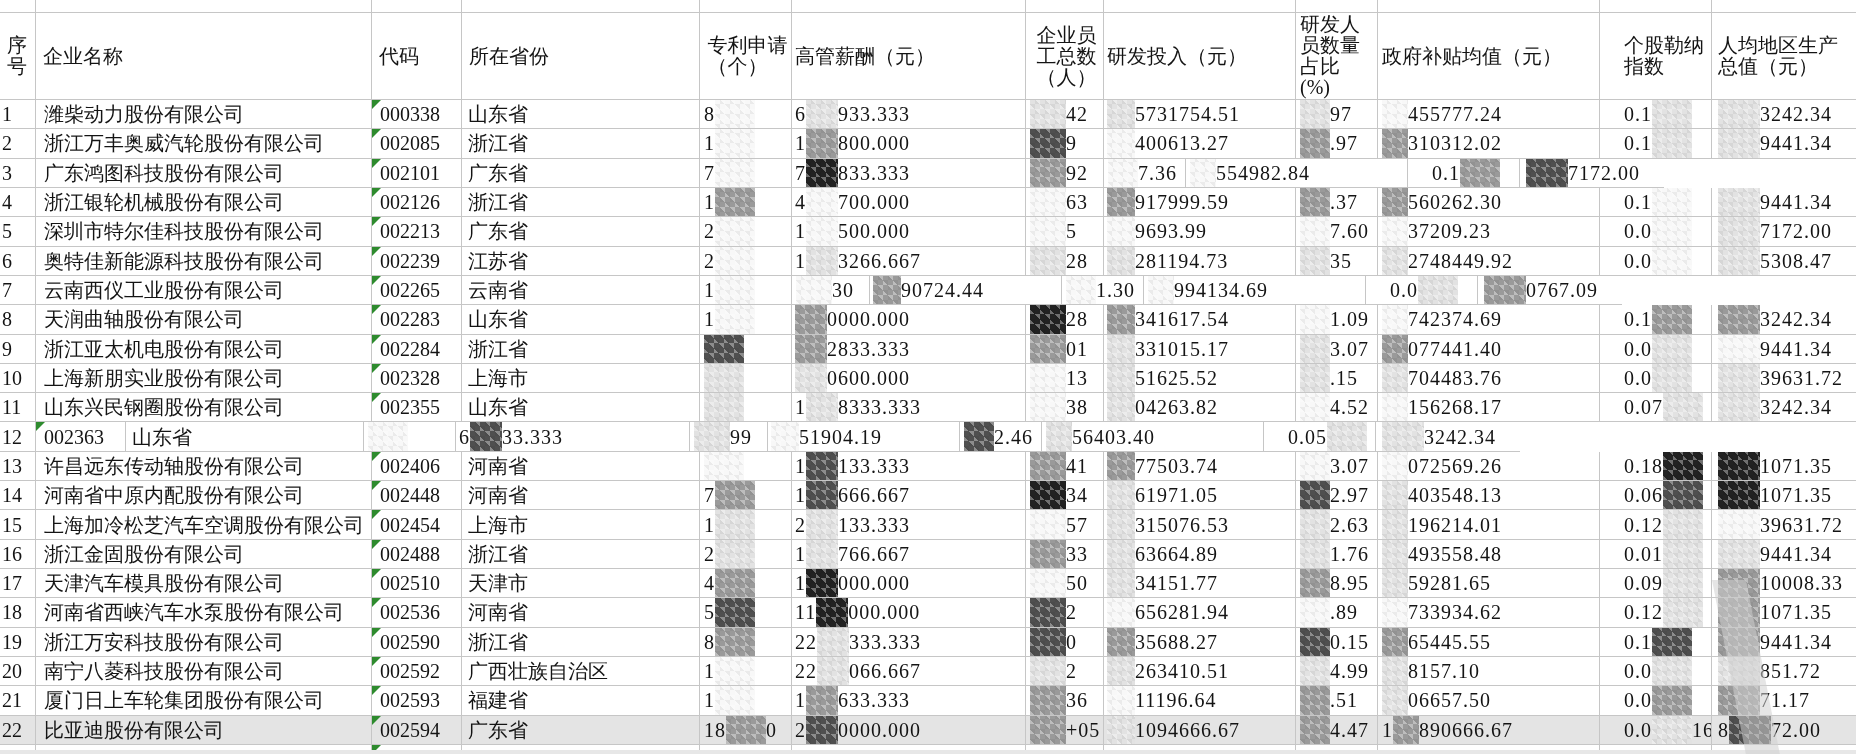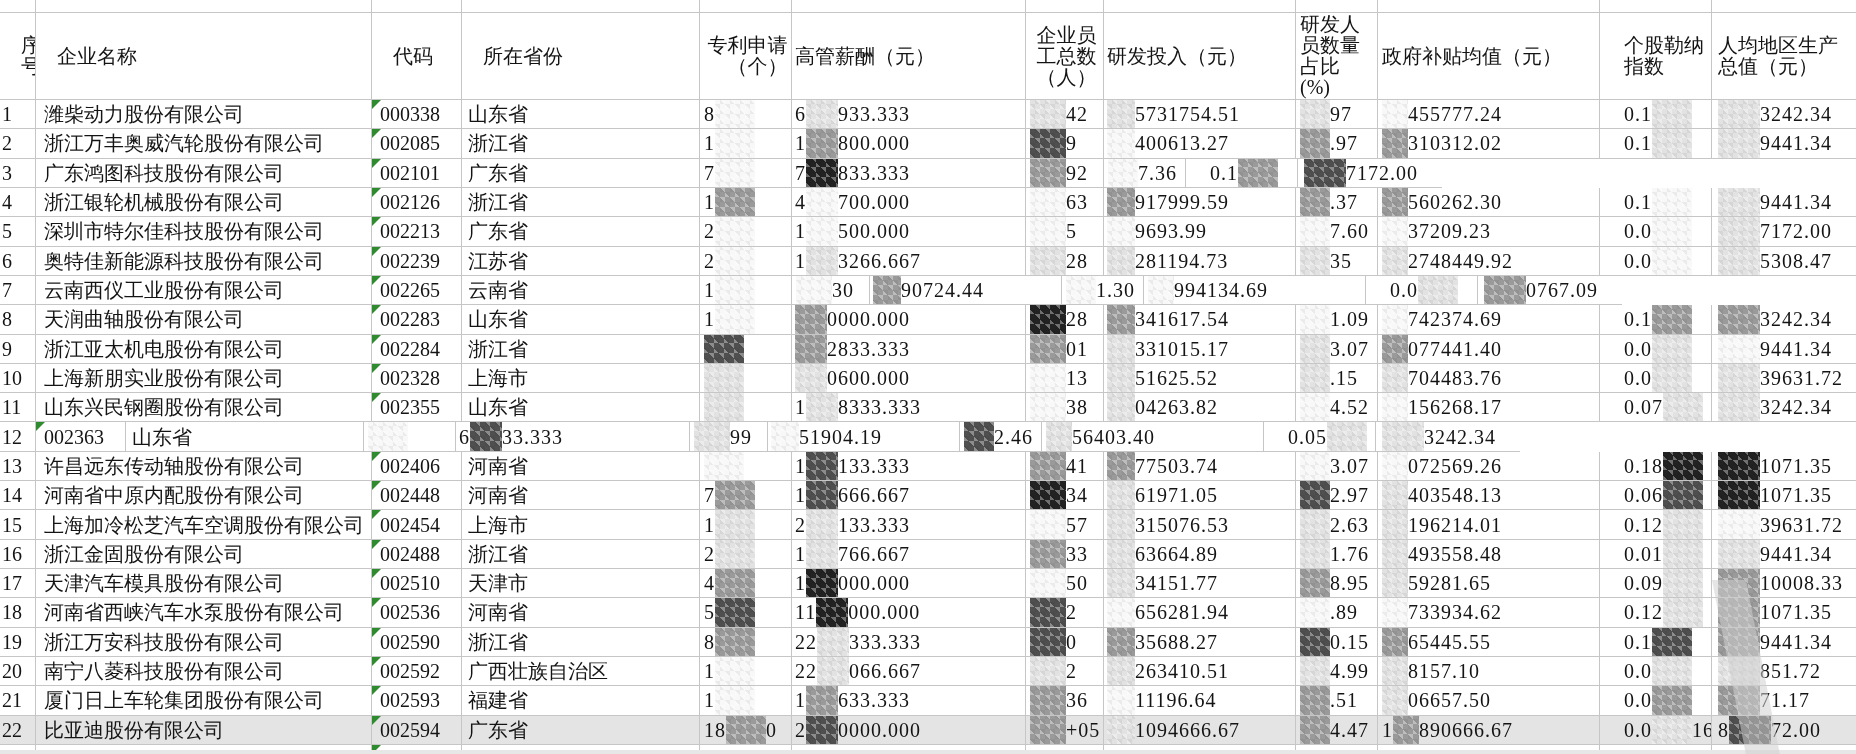--- a/index.html
+++ b/index.html
@@ -9,24 +9,24 @@
   .cell{box-sizing:border-box;border-right:1px solid #c6c6c6;border-bottom:1px solid #c6c6c6;
         overflow:hidden;white-space:nowrap;}
   
   .c-no{width:36px}.c-name{width:336px}.c-code{width:90px}.c-prov{width:238px}
   .c-patent{width:92px}.c-salary{width:234px}.c-emp{width:78px}.c-rd{width:192px}
   .c-ratio{width:82px}.c-subsidy{width:222px}.c-lerner{width:112px}
   .c-gdp{width:144px;border-right:none}
   
   .sliver .cell{height:13px;}
   
-  .hdr .cell{height:87px;display:flex;align-items:center;padding-left:21px;
+  .hdr .cell{height:87px;display:flex;align-items:center;padding-left:7px;
              font-size:20px;line-height:21px;}
   .hdr .cell span{white-space:pre-line;}
-  .hdr .c-patent,.hdr .c-emp{justify-content:center;padding-left:0;text-align:right;}
+  .hdr .c-patent,.hdr .c-emp{justify-content:center;padding-left:0;text-align:left;}
   
   .data .row{height:29.32px;}
   .data .cell{height:29.32px;font-size:20px;line-height:28px;display:flex;align-items:center;}
   .data .row.hl .cell{background:#e4e4e4;}
   .c-no{padding-left:2px}.c-name{padding-left:8px}.c-prov{padding-left:6px}
   .c-code{position:relative;padding-left:8px}
   .tri{position:absolute;top:0;left:0;width:0;height:0;
        border-top:9px solid #2e8b2e;border-right:9px solid transparent;}
   .fl,.fr{letter-spacing:1px;}
   
@@ -227,20 +227,25 @@
         <div class="cell c-emp">
           <span class="fl"></span>
           <span class="mz mz-emp m2"></span>
           <span class="fr">92</span>
         </div>
         <div class="cell c-ratio">
           <span class="fl"></span>
           <span class="mz mz-ratio m0"></span>
           <span class="fr">7.36</span>
         </div>
+        <div class="cell c-subsidy">
+          <span class="fl"></span>
+          <span class="mz mz-subsidy m0"></span>
+          <span class="fr">554982.84</span>
+        </div>
         <div class="cell c-lerner">
           <span class="fl">0.1</span>
           <span class="mz mz-lerner m2"></span>
           <span class="fr"></span>
         </div>
         <div class="cell c-gdp">
           <span class="fl"></span>
           <span class="mz mz-gdp m3"></span>
           <span class="fr">7172.00</span>
         </div>

